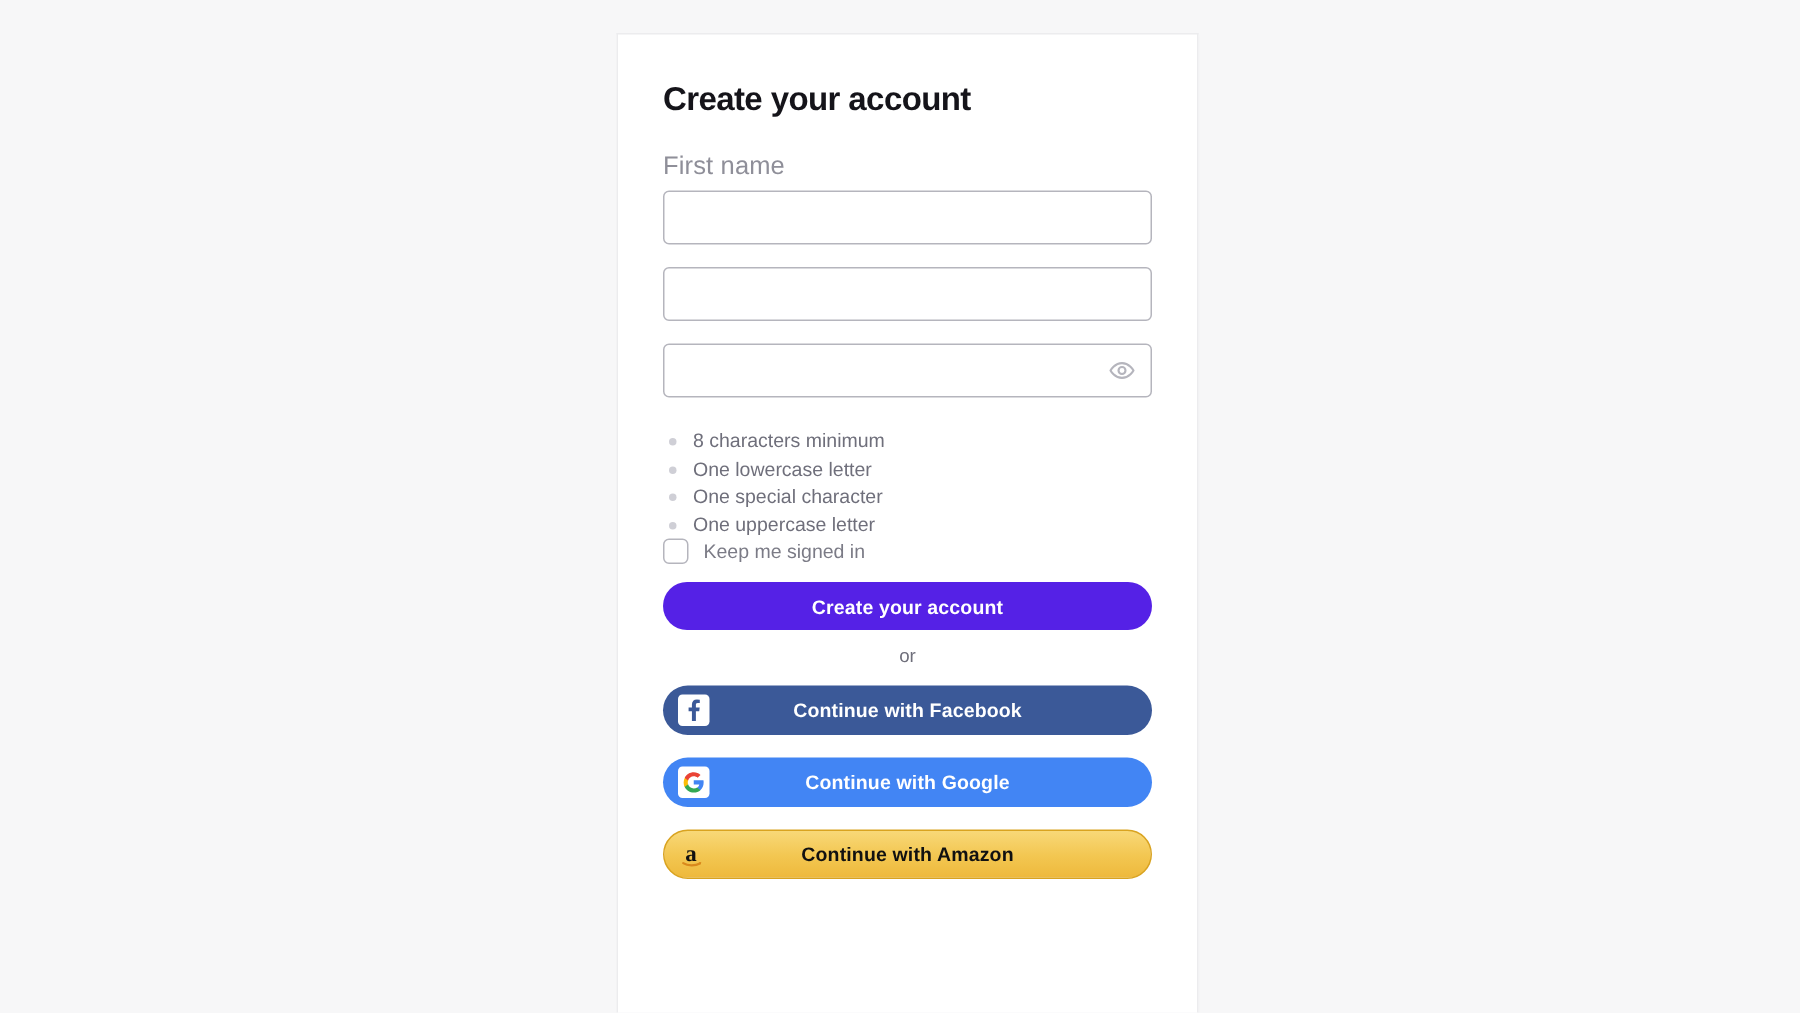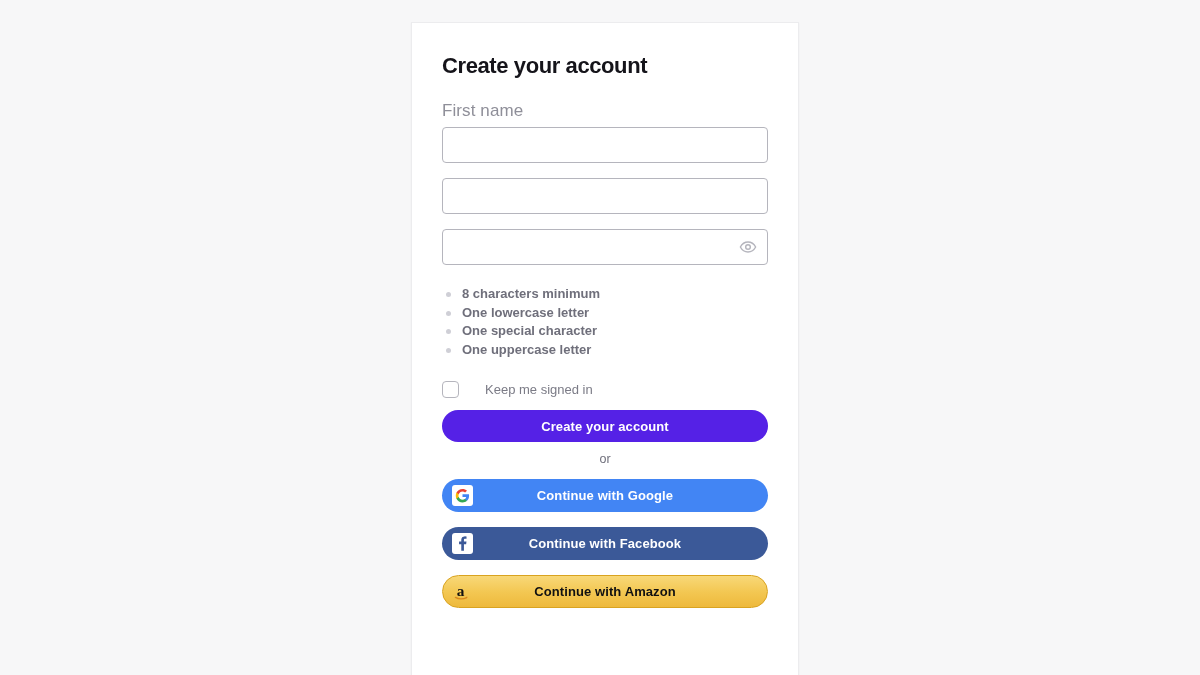--- a/index.html
+++ b/index.html
@@ -92,21 +92,20 @@
     border: none;
     cursor: pointer;
     padding: 0;
   }
 
   
   .requirements {
     list-style: none;
     margin: 20px 0 0 0;
     padding: 0 0 0 2px;
-    font-weight: bold;
   }
   .requirements li {
     position: relative;
     font-size: 13px;
     color: #6f6f7b;
     line-height: 18.6px;
     padding-left: 18px;
   }
   .requirements li::before {
     content: "";
@@ -116,22 +115,21 @@
     width: 5px;
     height: 5px;
     border-radius: 50%;
     background: #cfcfd6;
   }
 
   
   .checkbox-row {
     display: flex;
     align-items: center;
-    gap: 26px;
-    margin-top: 22px;
+    gap: 10px;
     margin-bottom: 12px;
   }
   .checkbox-box {
     width: 17px;
     height: 17px;
     border: 1.5px solid #b5b5bd;
     border-radius: 4px;
     background: #fff;
     flex: none;
     cursor: pointer;
@@ -254,46 +252,46 @@
     </ul>
 
     <div class="checkbox-row">
       <div class="checkbox-box"></div>
       <div class="checkbox-label">Keep me signed in</div>
     </div>
 
     <button class="btn btn-primary">Create your account</button>
 
     <div class="or-text">or</div>
+
+    <button class="btn btn-social btn-facebook">
+      <span class="social-icon">
+        <span class="fb-tile">
+          <svg width="19" height="19" viewBox="0 0 24 24">
+            <path fill="#3b5998" d="M13.8 21v-8.2h2.8l.42-3.2h-3.22V7.55c0-.93.26-1.56 1.59-1.56h1.7V3.13A22.6 22.6 0 0 0 14.6 3c-2.46 0-4.14 1.5-4.14 4.25V9.6H7.65v3.2h2.81V21h3.34Z"></path>
+          </svg>
+        </span>
+      </span>
+      <span class="social-label">Continue with Facebook</span>
+    </button>
 
     <button class="btn btn-social btn-google">
       <span class="social-icon">
         <span class="g-tile">
           <svg width="15" height="15" viewBox="0 0 48 48">
             <path fill="#4285F4" d="M45.1 24.5c0-1.6-.14-3.1-.4-4.6H24v8.7h11.8c-.5 2.7-2 5-4.3 6.6v5.5h7c4.1-3.8 6.6-9.4 6.6-16.2Z"></path>
             <path fill="#34A853" d="M24 46c5.8 0 10.7-1.9 14.3-5.2l-7-5.5c-1.9 1.3-4.4 2.1-7.3 2.1-5.6 0-10.4-3.8-12.1-8.9H4.7v5.6C8.3 41.4 15.6 46 24 46Z"></path>
             <path fill="#FBBC05" d="M11.9 28.5c-.44-1.3-.68-2.7-.68-4.1s.24-2.8.68-4.1v-5.6H4.7A22 22 0 0 0 2.4 24.4c0 3.6.85 6.9 2.3 9.7l7.2-5.6Z"></path>
             <path fill="#EA4335" d="M24 11.4c3.2 0 6 1.1 8.2 3.2l6.2-6.2C34.7 4.9 29.8 2.8 24 2.8 15.6 2.8 8.3 7.4 4.7 14.7l7.2 5.6c1.7-5.1 6.5-8.9 12.1-8.9Z"></path>
           </svg>
         </span>
       </span>
       <span class="social-label">Continue with Google</span>
     </button>
 
-    <button class="btn btn-social btn-facebook">
-      <span class="social-icon">
-        <span class="fb-tile">
-          <svg width="19" height="19" viewBox="0 0 24 24">
-            <path fill="#3b5998" d="M13.8 21v-8.2h2.8l.42-3.2h-3.22V7.55c0-.93.26-1.56 1.59-1.56h1.7V3.13A22.6 22.6 0 0 0 14.6 3c-2.46 0-4.14 1.5-4.14 4.25V9.6H7.65v3.2h2.81V21h3.34Z"></path>
-          </svg>
-        </span>
-      </span>
-      <span class="social-label">Continue with Facebook</span>
-    </button>
-
     <button class="btn btn-social btn-amazon">
       <span class="social-icon">
         <svg width="23" height="23" viewBox="0 0 24 24">
           <text x="5" y="16.5" font-family="'Liberation Serif', serif" font-size="16" font-weight="bold" fill="#111111">a</text>
           <path d="M3.6 18.2c3.2 2 8.4 2 11.6.2" stroke="#d9881c" stroke-width="1.5" fill="none" stroke-linecap="round"></path>
           <path d="M14.6 17.4l1.7.1-.9 1.6" fill="#d9881c"></path>
         </svg>
       </span>
       <span class="social-label">Continue with Amazon</span>
     </button>

